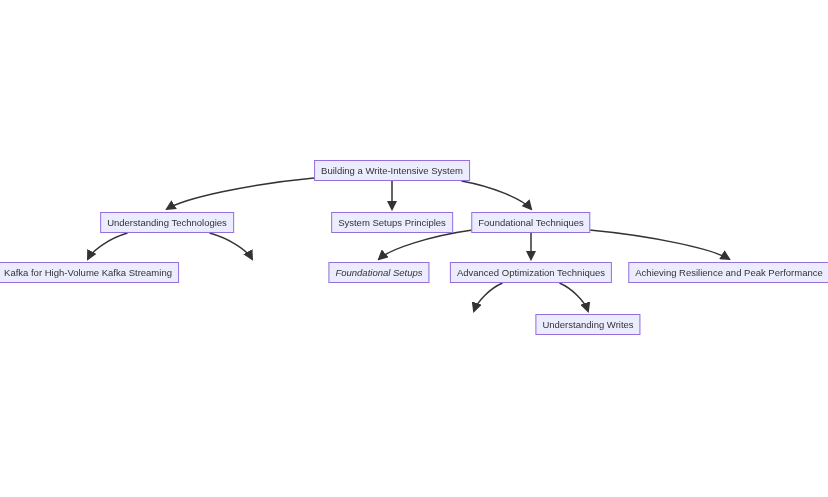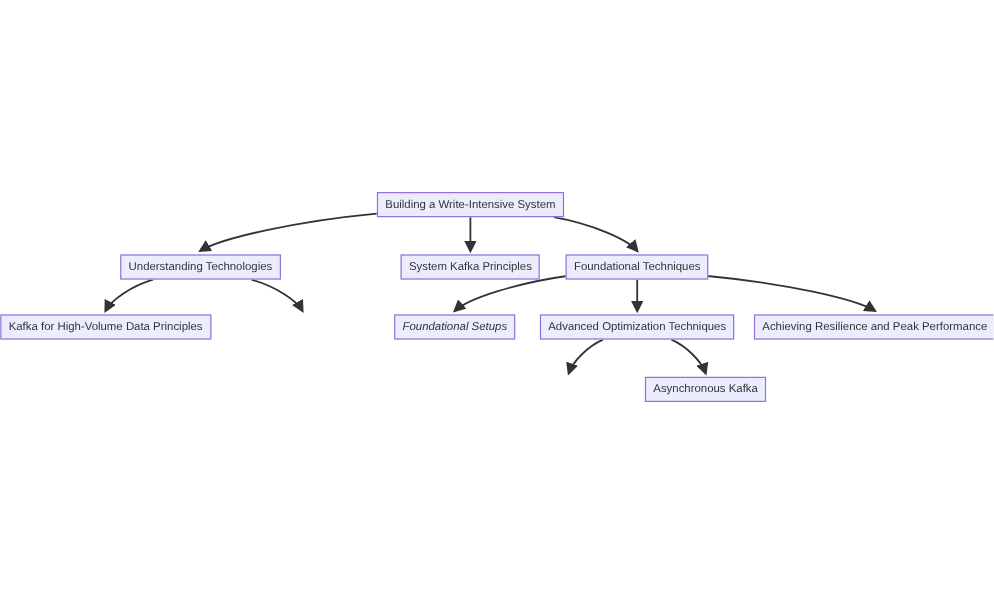--- a/index.html
+++ b/index.html
@@ -72,34 +72,34 @@
       </g>
   </svg>
   <div class="node-layer">
       <div class="node" style="left: 392px; top: 160px; background: rgb(236, 236, 255); border-color: rgb(147, 112, 219);">
         <span style="color: rgb(51, 51, 51);">Building a Write-Intensive System</span>
       </div>
       <div class="node" style="left: 167px; top: 212px; background: rgb(236, 236, 255); border-color: rgb(147, 112, 219); justify-content: center;">
         <span style="color: rgb(51, 51, 51);">Understanding Technologies</span>
       </div>
       <div class="node" style="left: 392px; top: 212px; background: rgb(236, 236, 255); border-color: rgb(147, 112, 219);">
-        <span style="color: rgb(51, 51, 51);">System Kafka Principles</span>
+        <span style="color: rgb(51, 51, 51);">System Setups Principles</span>
       </div>
       <div class="node" style="left: 531px; top: 212px; background: rgb(236, 236, 255); border-color: rgb(147, 112, 219);">
         <span style="color: rgb(51, 51, 51);">Foundational Techniques</span>
       </div>
       <div class="node" style="left: 88px; top: 262px; background: rgb(236, 236, 255); border-color: rgb(147, 112, 219);">
-        <span style="color: rgb(51, 51, 51);">Kafka for High-Volume Data Principles</span>
+        <span style="color: rgb(51, 51, 51);">Kafka for High-Volume Kafka Streaming</span>
       </div>
       <div class="node" style="left: 379px; top: 262px; background: rgb(236, 236, 255); border-color: rgb(147, 112, 219);">
         <span style="color: rgb(51, 51, 51); font-style: italic;">Foundational Setups</span>
       </div>
       <div class="node" style="left: 531px; top: 262px; background: rgb(236, 236, 255); border-color: rgb(147, 112, 219);">
         <span style="color: rgb(51, 51, 51);">Advanced Optimization Techniques</span>
       </div>
       <div class="node" style="left: 729px; top: 262px; background: rgb(236, 236, 255); border-color: rgb(147, 112, 219);">
         <span style="color: rgb(51, 51, 51);">Achieving Resilience and Peak Performance</span>
       </div>
       <div class="node" style="left: 588px; top: 314px; background: rgb(236, 236, 255); border-color: rgb(147, 112, 219);">
-        <span style="color: rgb(51, 51, 51);">Asynchronous Kafka</span>
+        <span style="color: rgb(51, 51, 51);">Understanding Writes</span>
       </div>
     </div>
 </div>
 
 </body></html>

